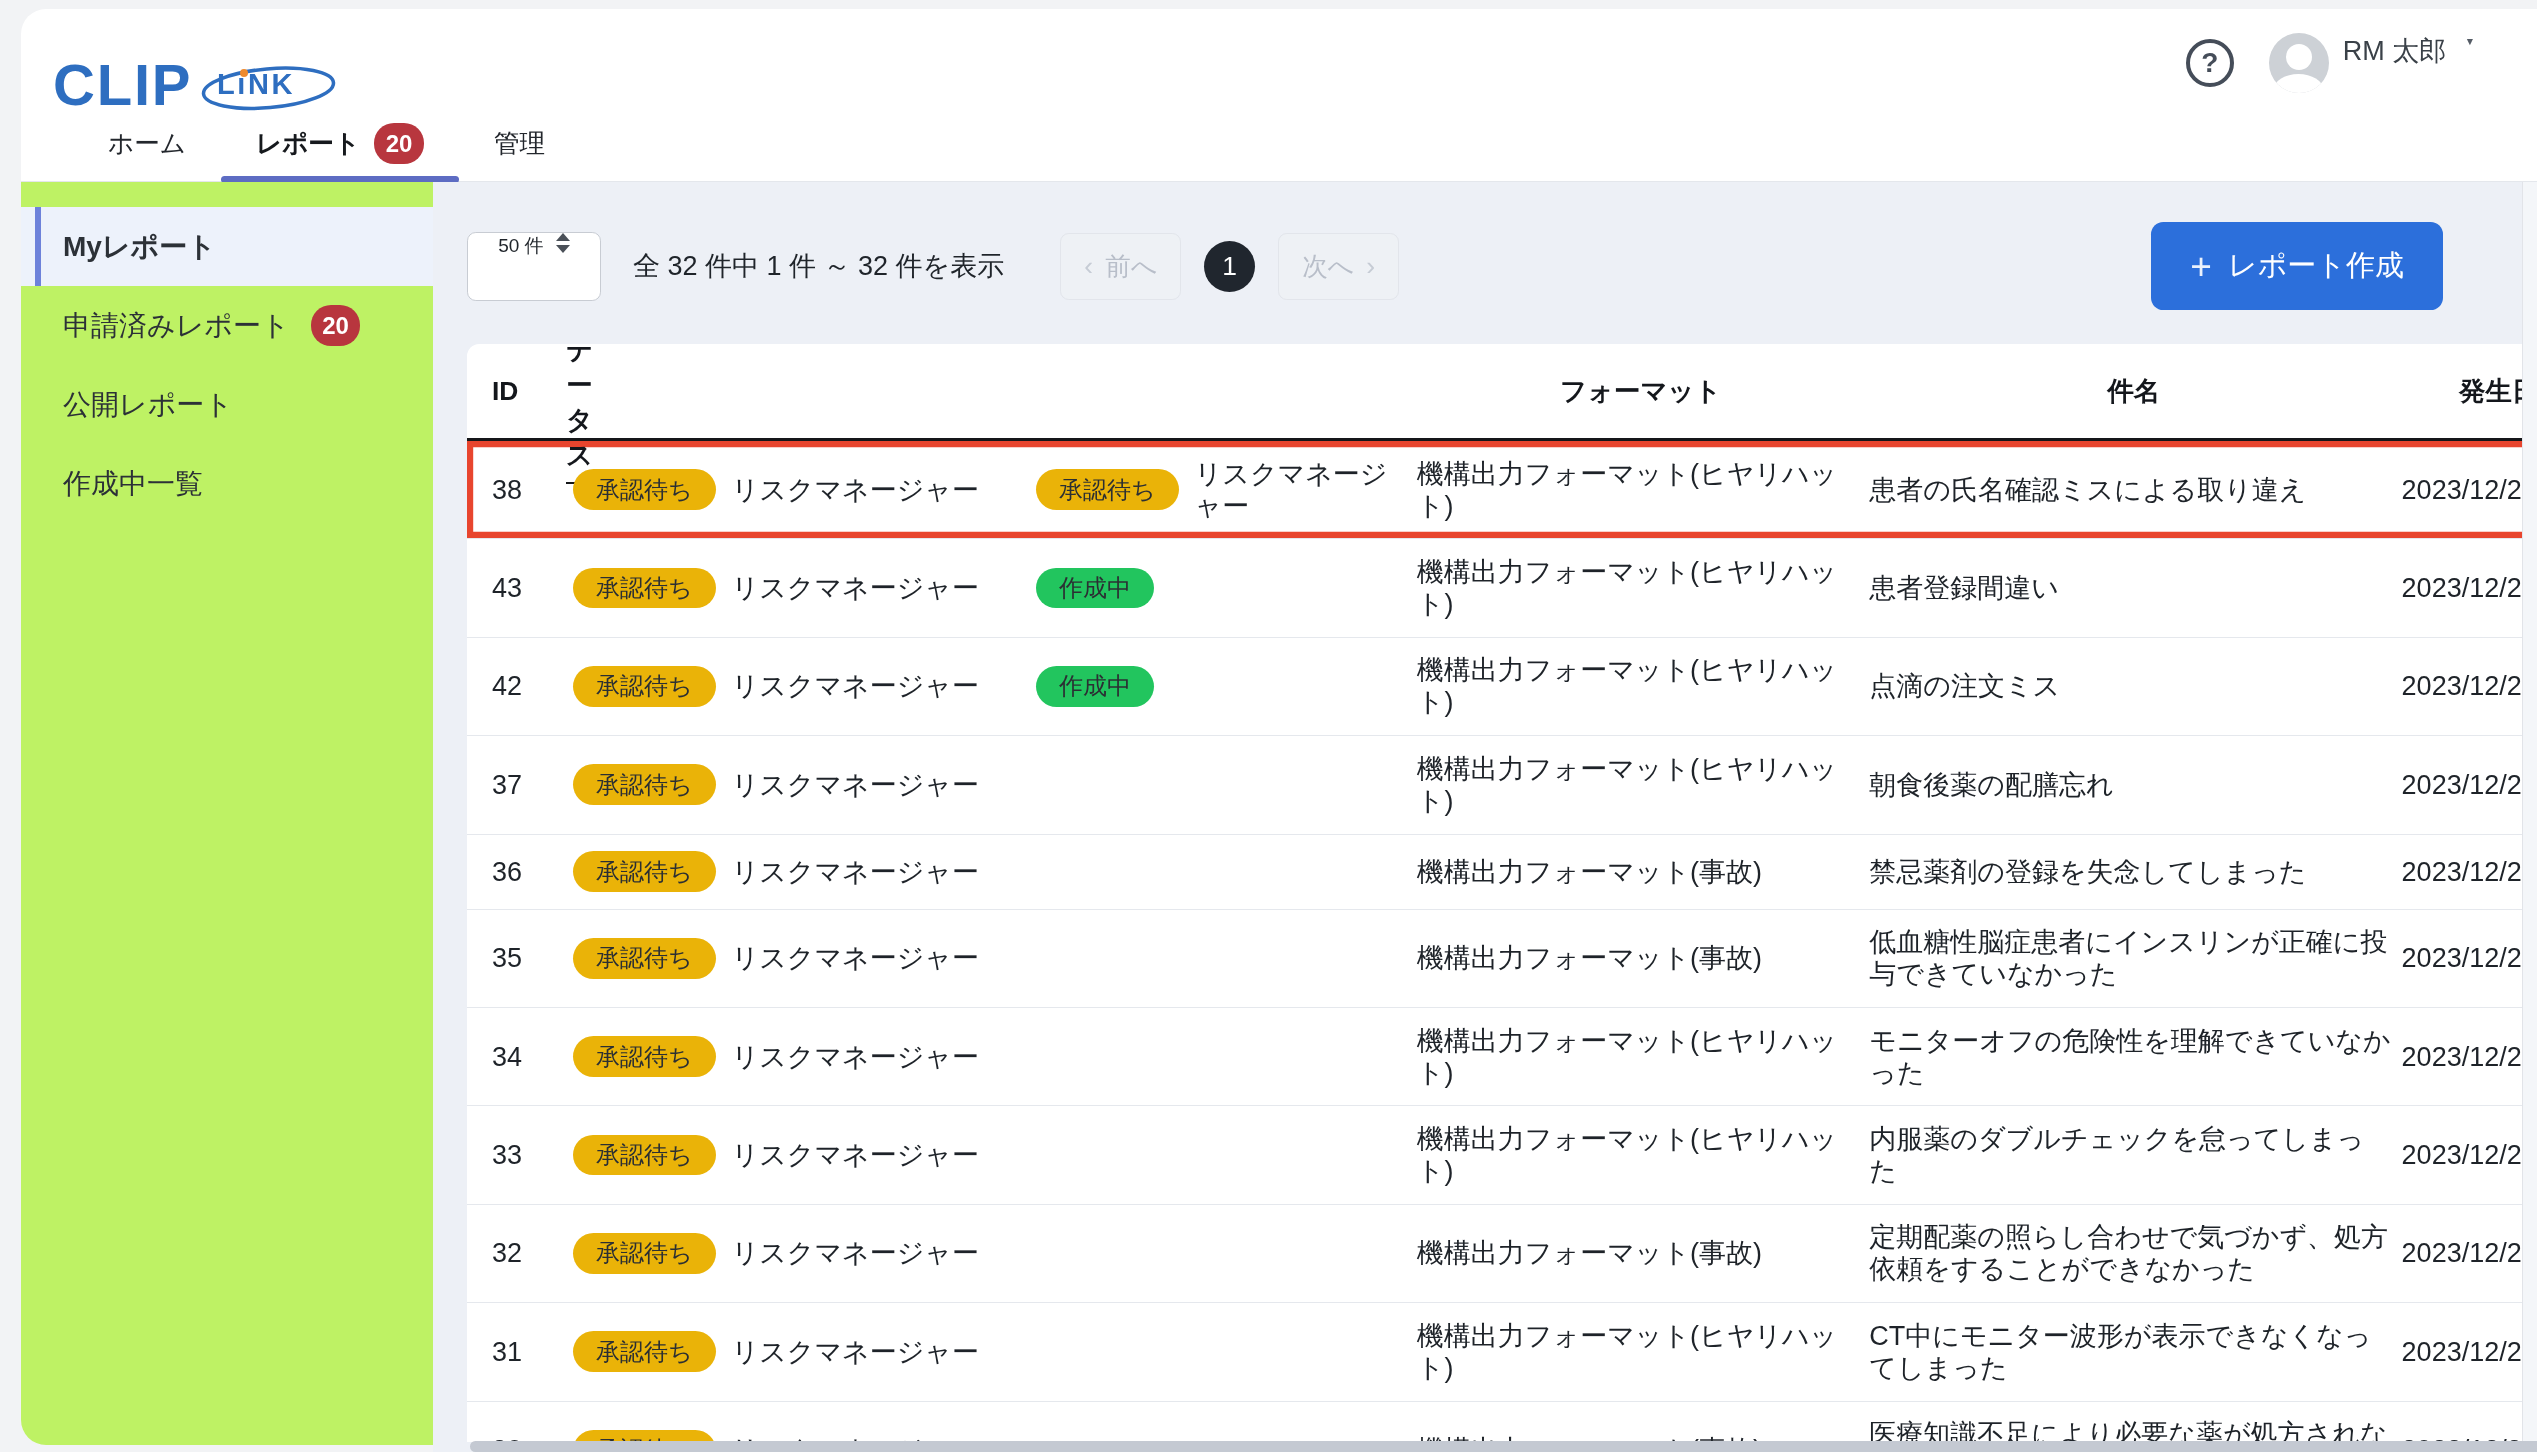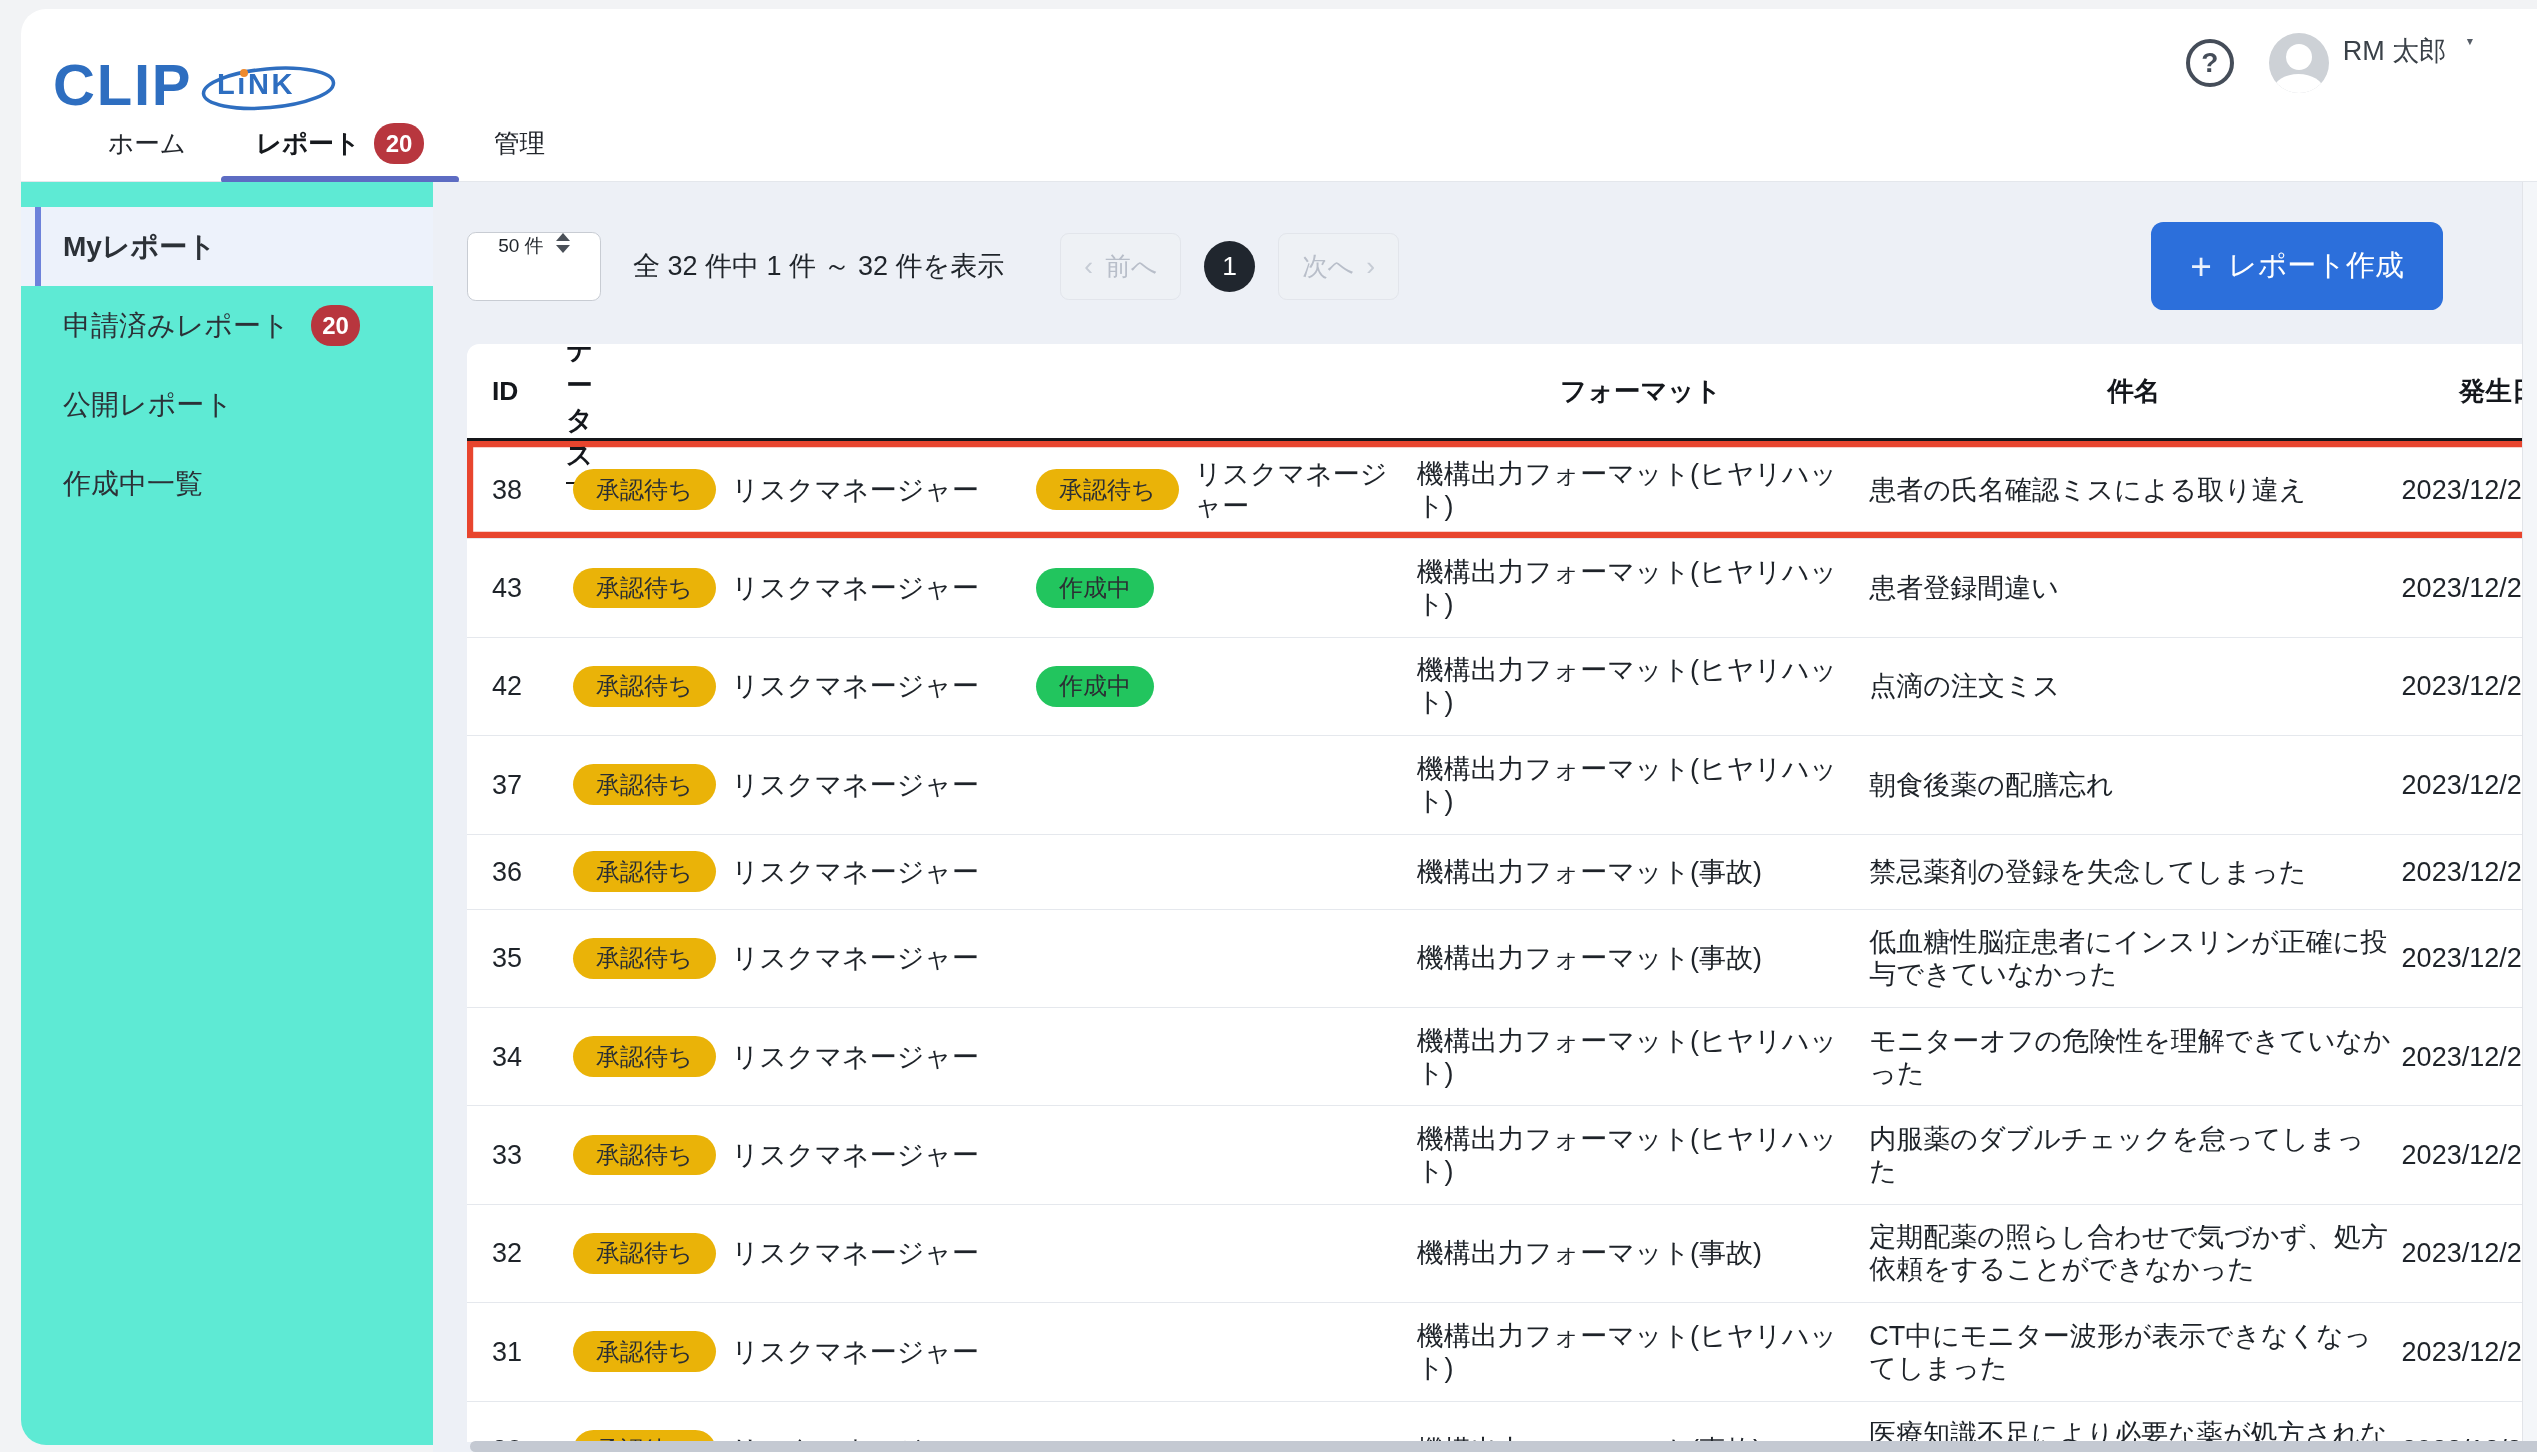--- a/index.html
+++ b/index.html
@@ -57,21 +57,21 @@
     min-width:33px;height:41px;padding:0 11.5px;border-radius:20px;
     background:#b8363e;color:#ffffff;font-size:24px;font-weight:700;
     display:inline-flex;align-items:center;justify-content:center;box-sizing:border-box;
   }
   
   .content-bg{position:absolute;left:433px;top:182px;right:0;bottom:0;background:#edf0f6;}
   .right-strip{position:absolute;left:2522px;top:182px;width:16px;bottom:0;background:#f4f6f9;border-left:0.9px solid #e2e4e9;}
   
   .sidebar{
     position:absolute;left:21px;top:182px;width:412px;height:1263px;
-    background:#5eead4;border-bottom-left-radius:25px;padding-top:25px;box-sizing:border-box;
+    background:#bef264;border-bottom-left-radius:25px;padding-top:25px;box-sizing:border-box;
   }
   .side-item{
     position:relative;height:79px;display:flex;align-items:center;
     padding-left:42px;font-size:28px;color:#2c3137;cursor:pointer;
   }
   .side-item.active{background:#edf2fb;font-weight:700;}
   .side-item.active::before{
     content:"";position:absolute;left:14px;top:0;bottom:0;width:6.2px;background:#6d82da;
   }
   .side-item .count-badge{margin-left:21px;}

